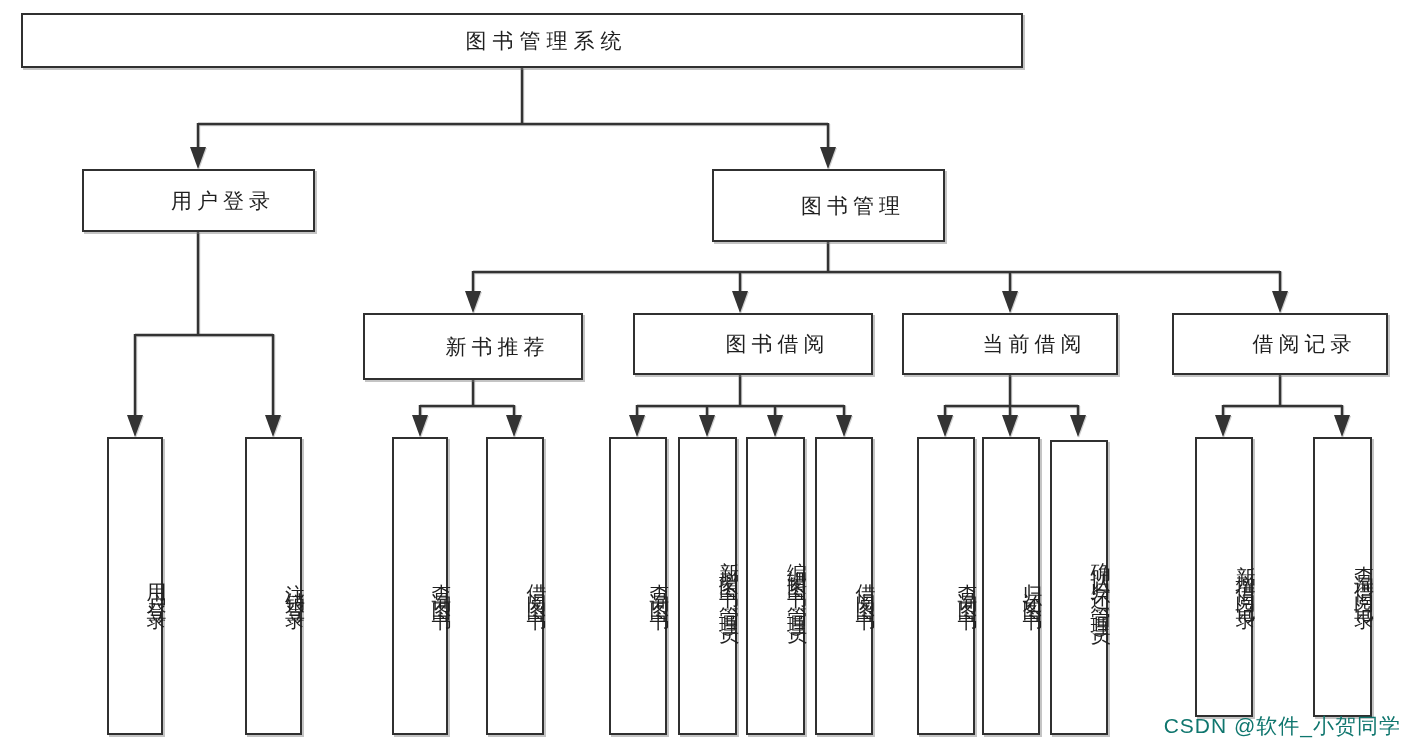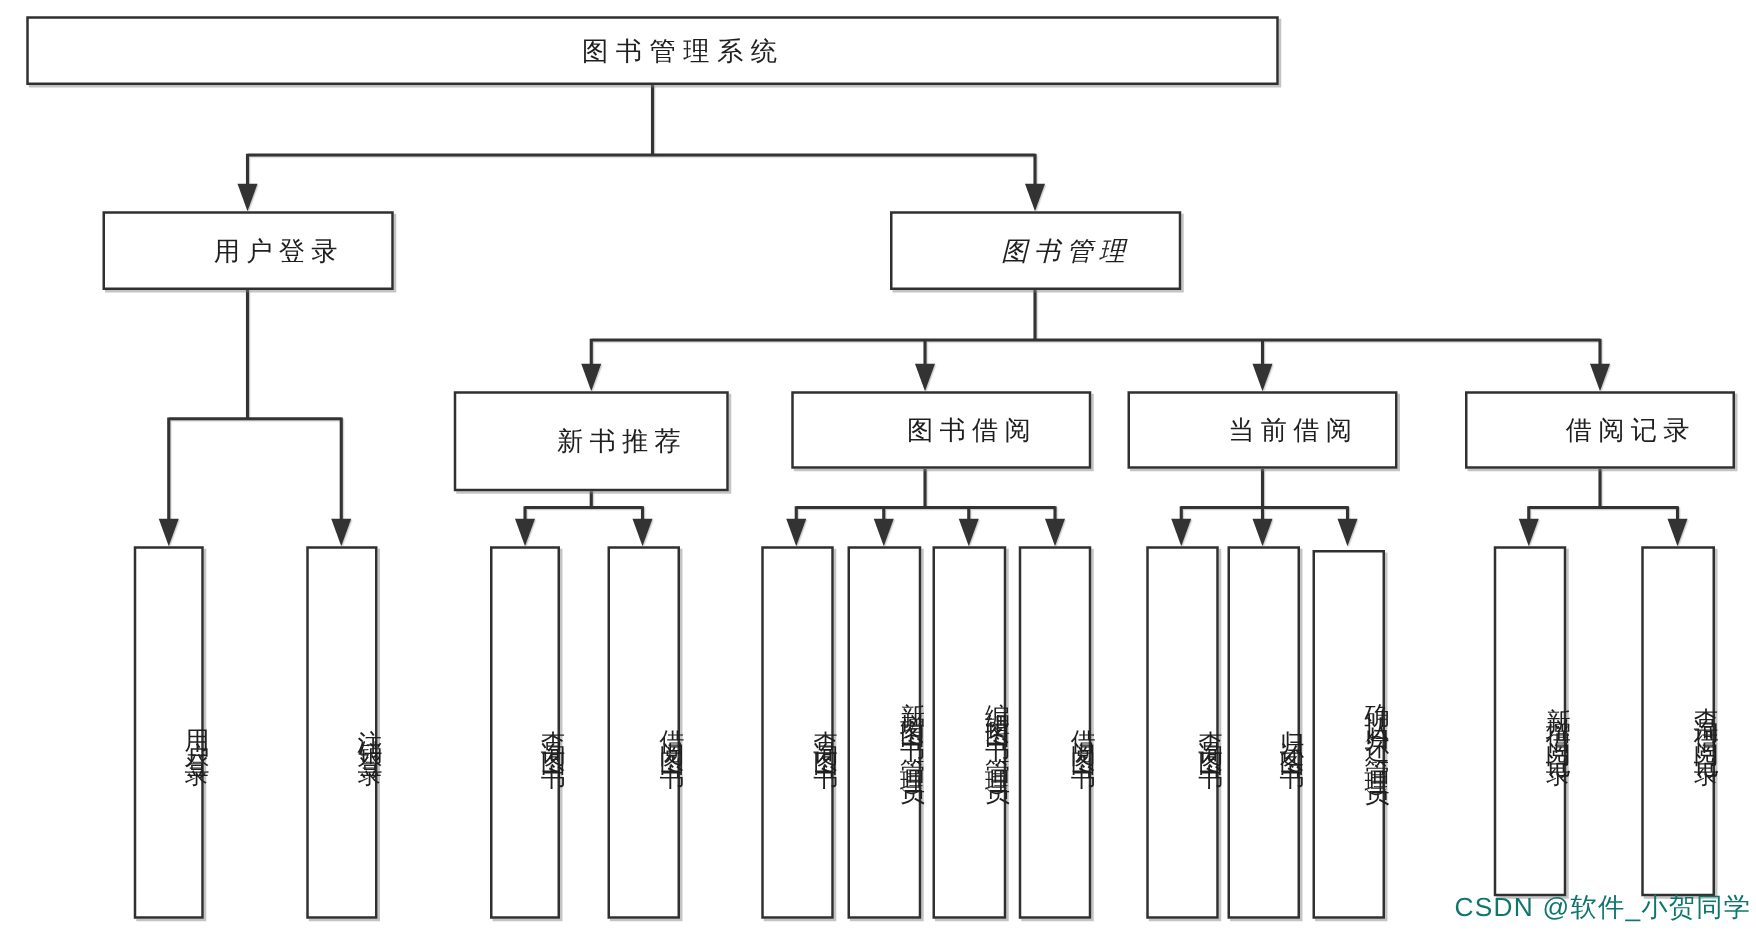--- a/index.html
+++ b/index.html
@@ -87,23 +87,23 @@
       <polygon points="1002,415 1018,415 1010,437"></polygon>
       <polygon points="1070,415 1086,415 1078,437"></polygon>
       <polygon points="1215,415 1231,415 1223,437"></polygon>
       <polygon points="1334,415 1350,415 1342,437"></polygon>
     </g>
   </svg>
 
   <div class="node hnode root-node" style="left:21px; top:13px; width:1002px; height:55px;">图书管理系统</div>
 
   <div class="node hnode" style="left:82px; top:169px; width:233px; height:63px;">用户登录</div>
-  <div class="node hnode" style="left:712px; top:169px; width:233px; height:63px;font-style:italic;">图书管理</div>
+  <div class="node hnode" style="left:712px; top:169px; width:233px; height:73px;">图书管理</div>
 
-  <div class="node hnode" style="left:363px; top:313px; width:220px; height:80px;">新书推荐</div>
+  <div class="node hnode" style="left:363px; top:313px; width:220px; height:67px;">新书推荐</div>
   <div class="node hnode" style="left:633px; top:313px; width:240px; height:62px;">图书借阅</div>
   <div class="node hnode" style="left:902px; top:313px; width:216px; height:62px;">当前借阅</div>
   <div class="node hnode" style="left:1172px; top:313px; width:216px; height:62px;">借阅记录</div>
 
   <div class="node vnode" style="left:107px; top:437px; width:56px; height:298px;">用户登录</div>
   <div class="node vnode" style="left:245px; top:437px; width:57px; height:298px;">注销登录</div>
 
   <div class="node vnode" style="left:392px; top:437px; width:56px; height:298px;">查询图书</div>
   <div class="node vnode" style="left:486px; top:437px; width:58px; height:298px;">借阅图书</div>
 

